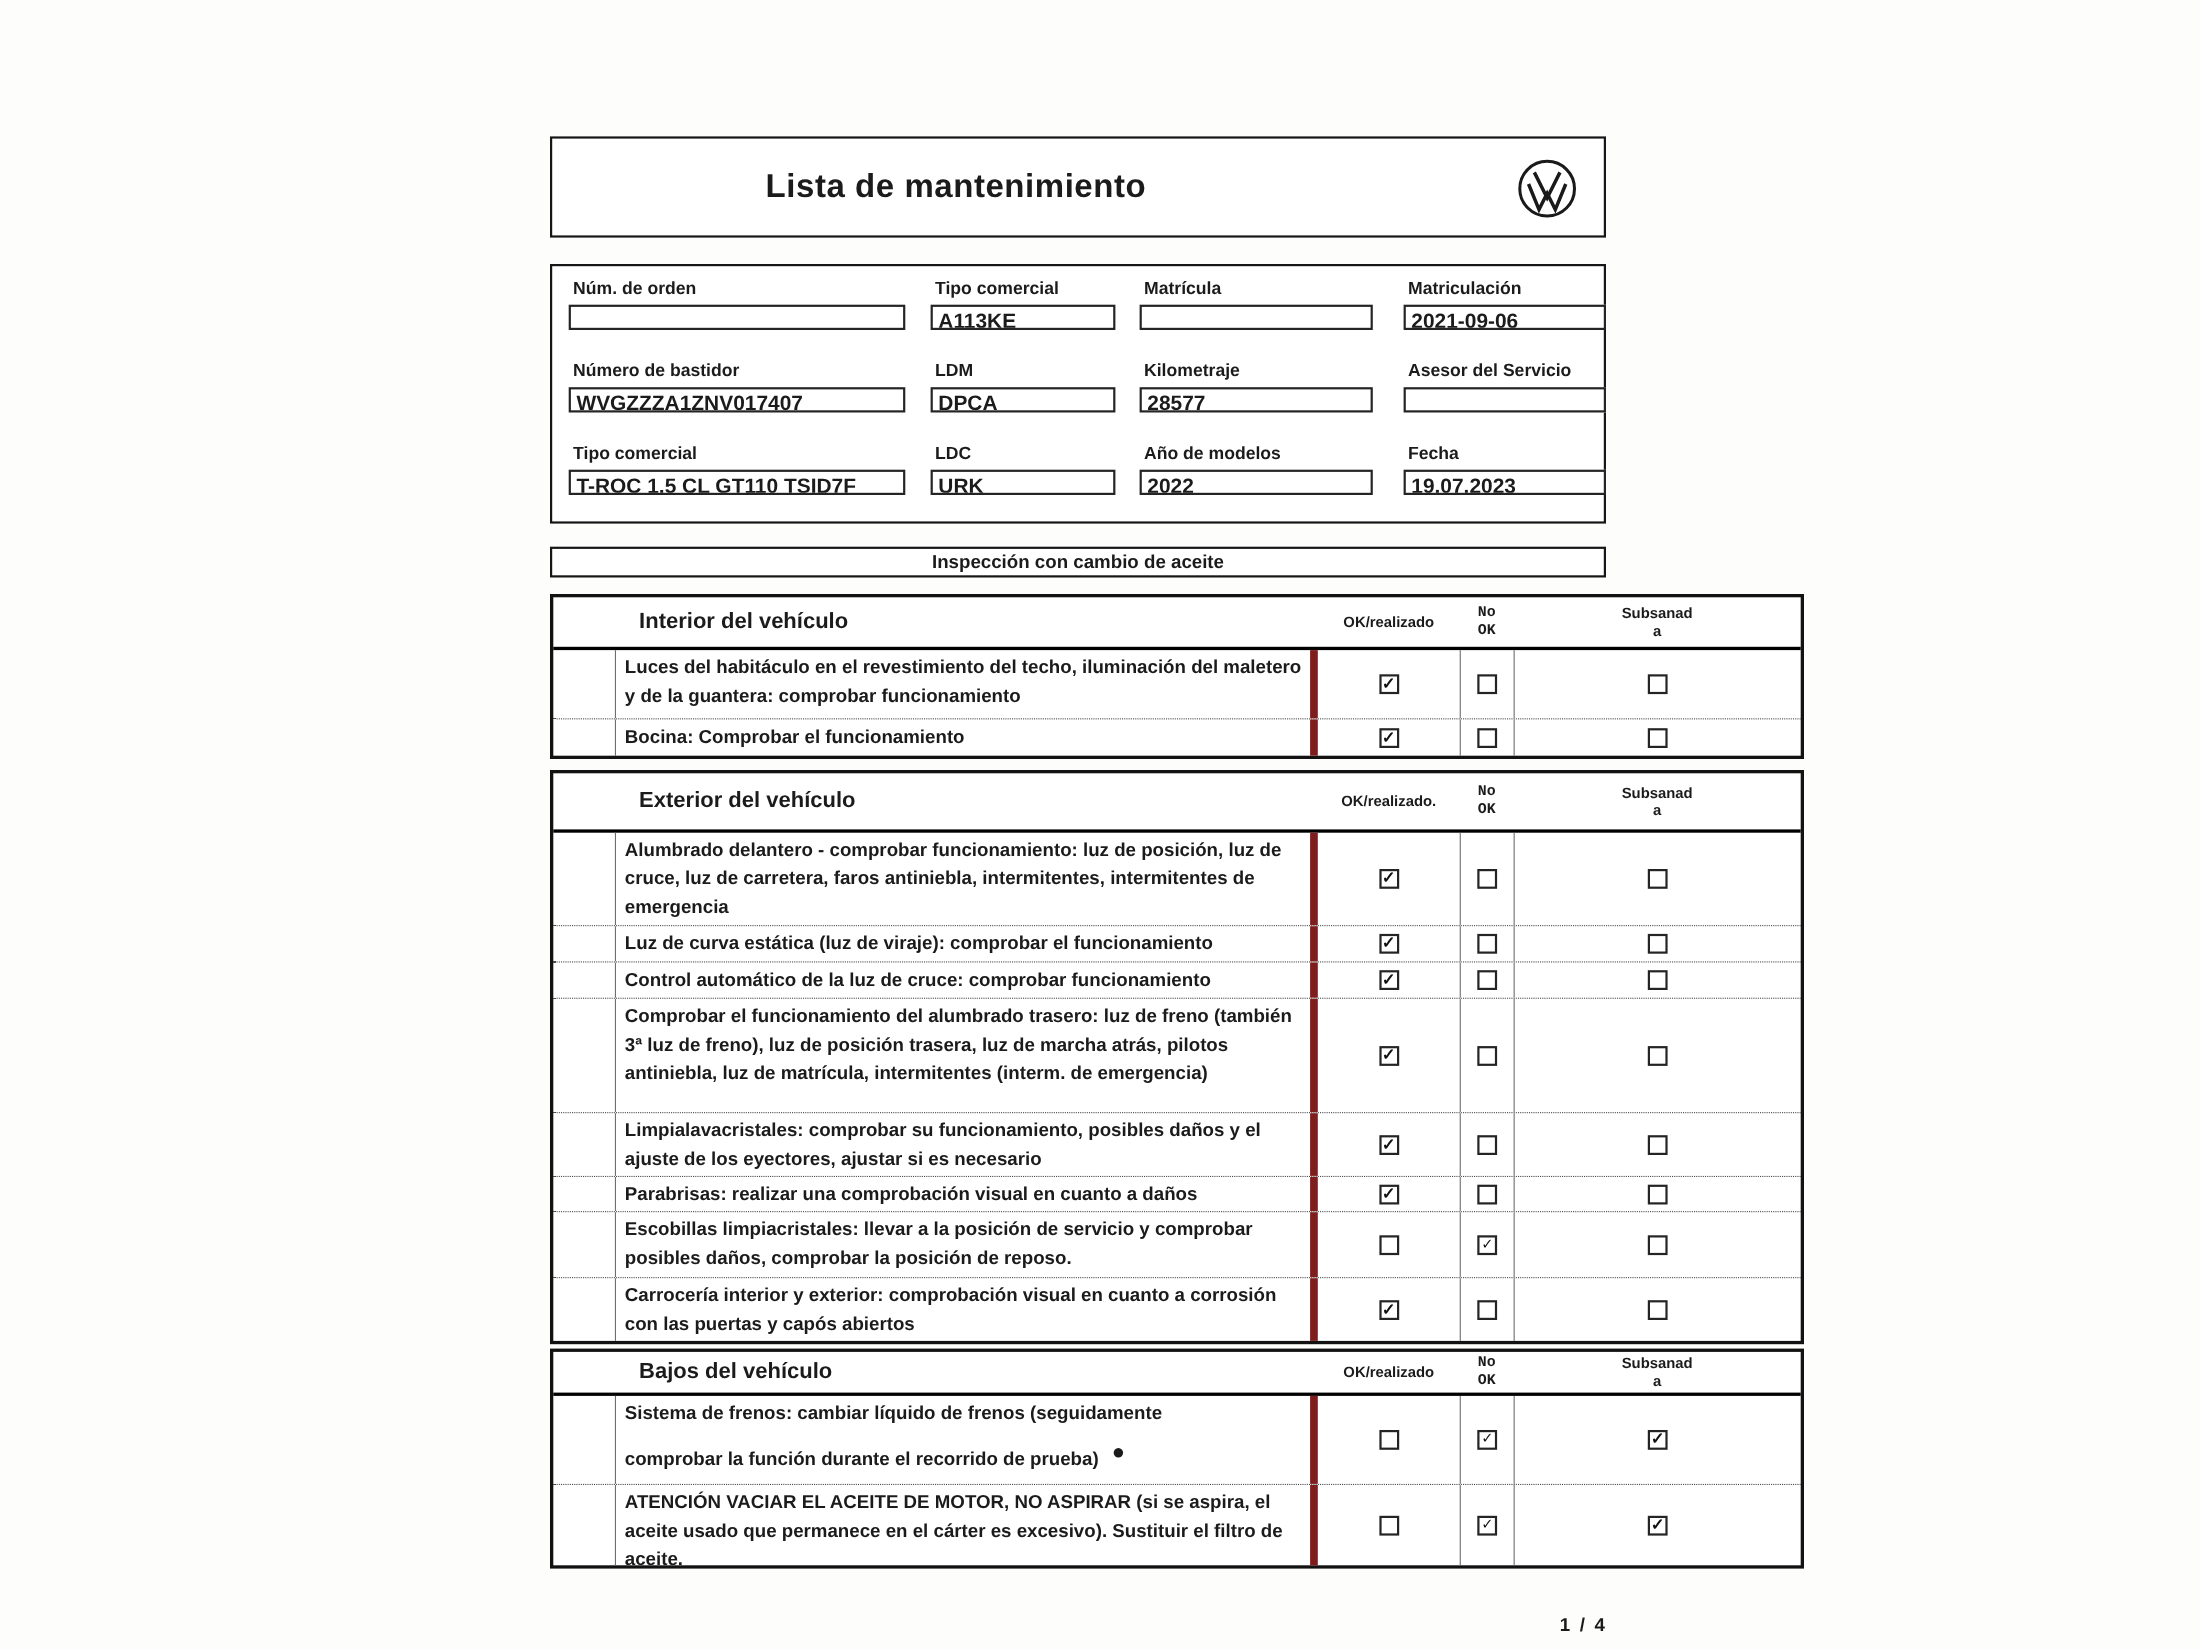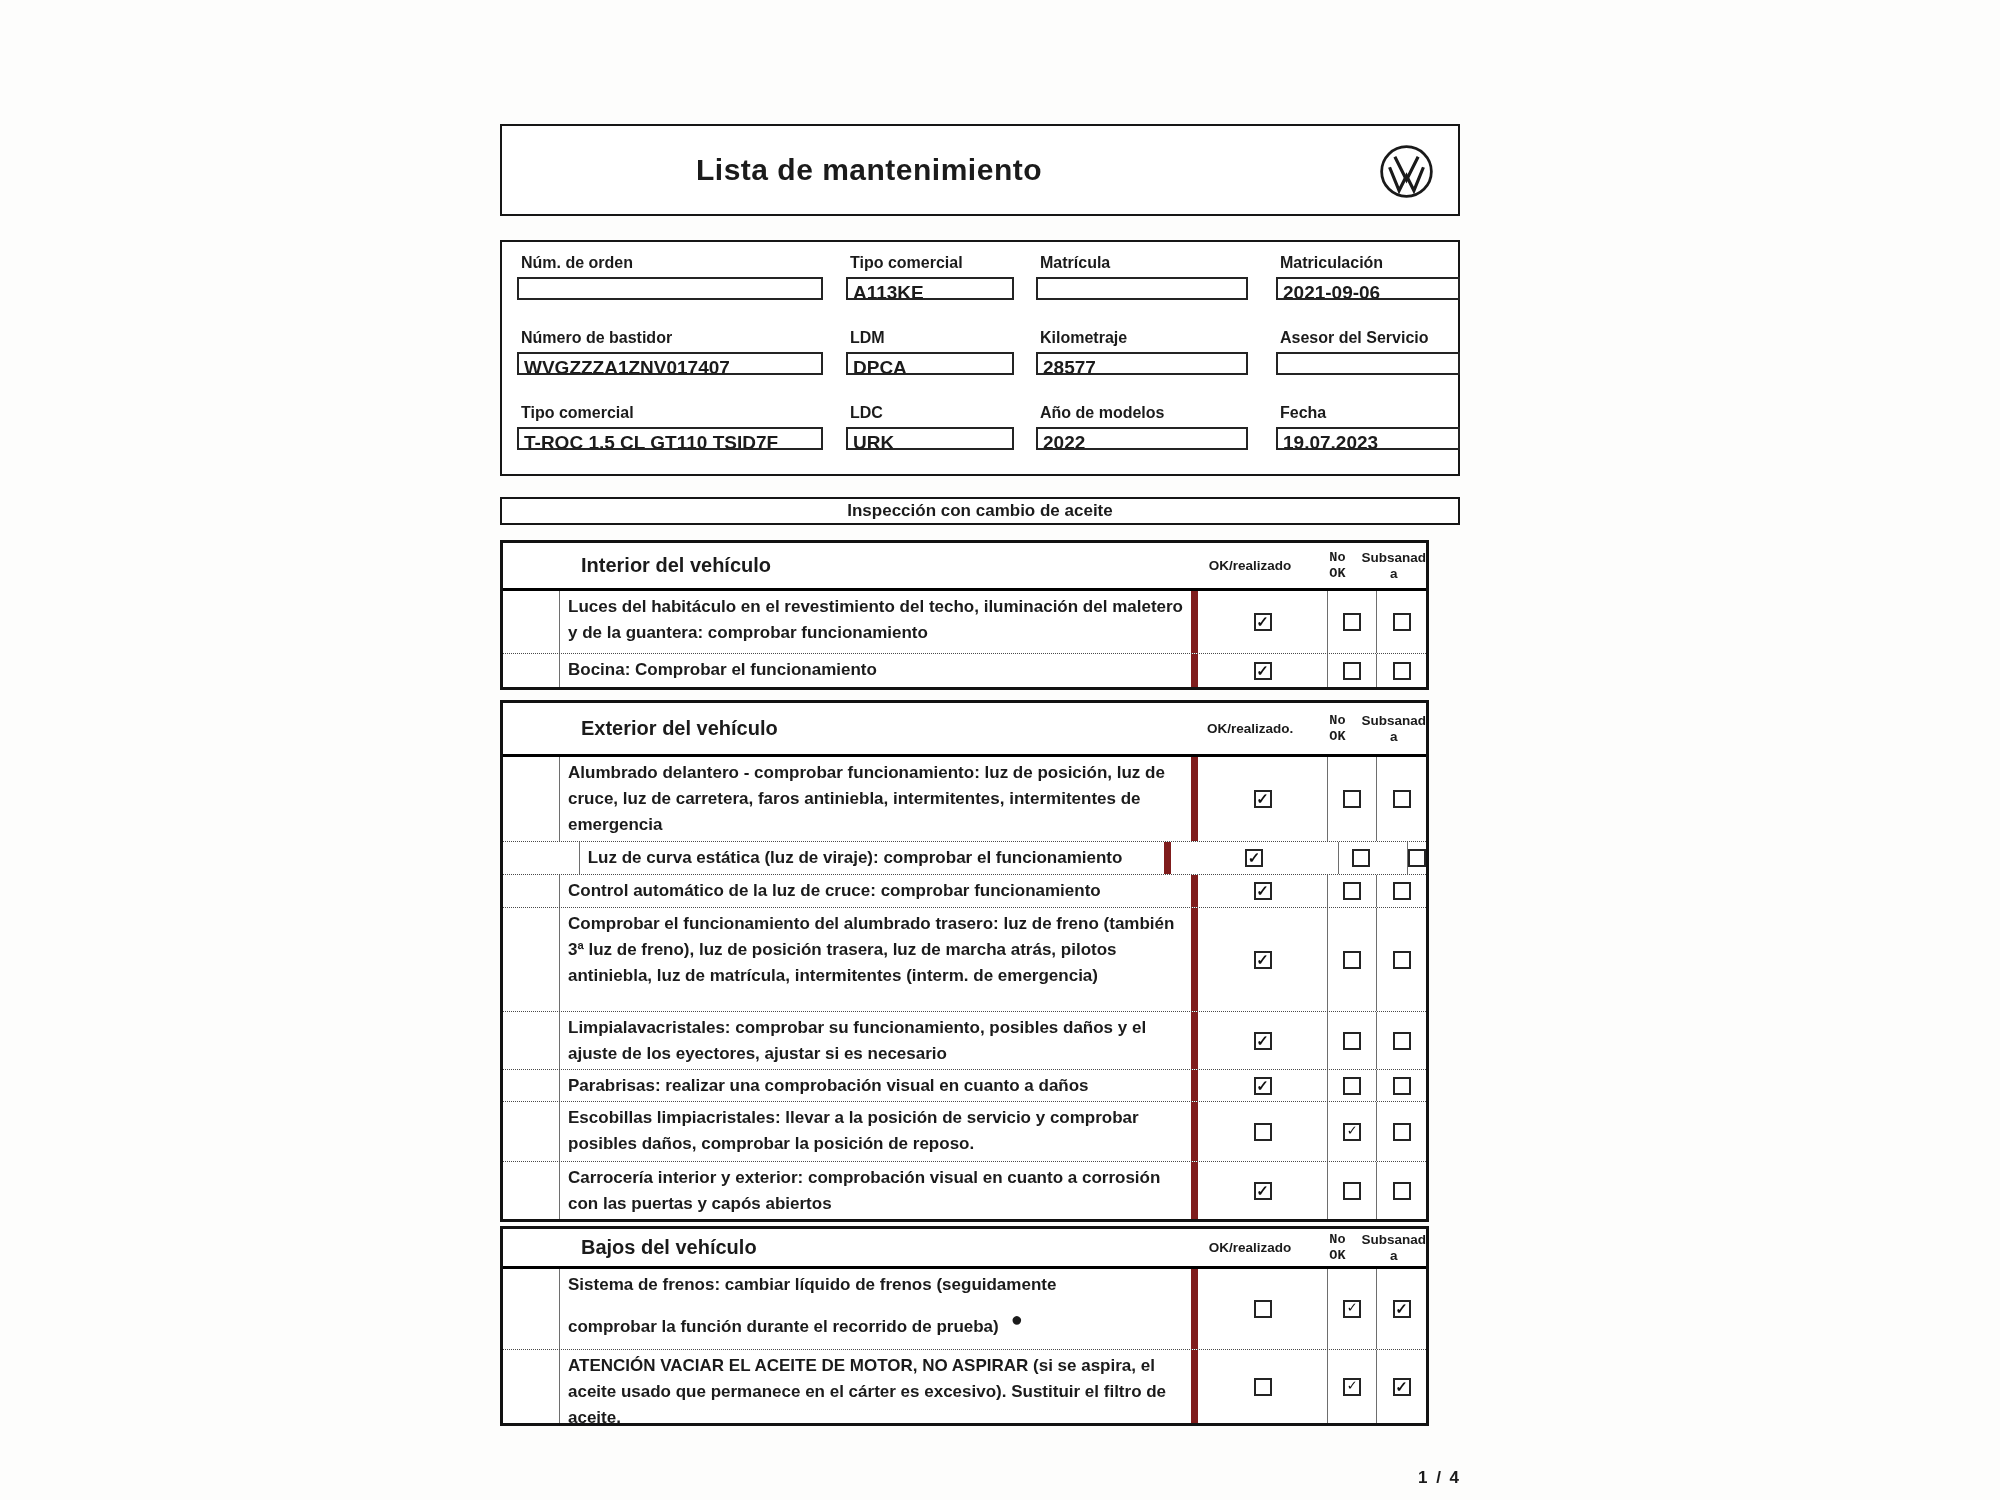--- a/index.html
+++ b/index.html
@@ -27,21 +27,21 @@
   .fc2 { left:344px; width:168px; }
   .fc3 { left:534px; width:212px; }
   .fc4 { left:774px; width:184px; }
   .fr1 { top:12px; } .fr2 { top:87px; } .fr3 { top:162px; }
 
   
   #inspection-bar { left:500px; top:497px; width:960px; height:28px;
                     text-align:center; font-size:17px; line-height:24px; }
 
   
-  .ctable { position:absolute; left:500px; width:929px; border:3px solid #121212; background:#fff; }
+  .ctable { position:absolute; left:500px; width:1140px; border:3px solid #121212; background:#fff; }
   .thead { display:flex; border-bottom:3px solid #000; }
   .thead .ttitle { width:695px; padding-left:78px; display:flex; align-items:center; font-size:20px; }
   .hc { display:flex; align-items:center; justify-content:center; text-align:center;
         font-size:13.5px; line-height:16px; white-space:pre-line; }
   .w-ok { width:129px; } .w-nok { width:49px;font-family:Liberation Mono, monospace; } .w-sub { flex:1; }
   .trow { display:flex; }
   .trow + .trow { border-top:1px dotted #4a4a4a; }
   .c0 { width:56px; }
   .c1 { width:639px; border-left:1px solid #6e6e6e; border-right:7px solid #7f1d1d;
         padding:3px 8px 2px 8px; font-size:17px; line-height:26px; overflow:hidden; }
@@ -176,21 +176,21 @@
       <div class="ccell w-ok">
           <span class="cb">✓</span>
         </div>
       <div class="ccell w-nok c3">
           <span class="cb"></span>
         </div>
       <div class="ccell w-sub c4">
           <span class="cb"></span>
         </div>
     </div>
-    <div class="trow" style="height:33px;gap:24px;">
+    <div class="trow" style="height:33px;">
       <div class="c0"></div>
       <div class="c1">Luz de curva estática (luz de viraje): comprobar el funcionamiento</div>
       <div class="ccell w-ok">
           <span class="cb">✓</span>
         </div>
       <div class="ccell w-nok c3">
           <span class="cb"></span>
         </div>
       <div class="ccell w-sub c4">
           <span class="cb"></span>

